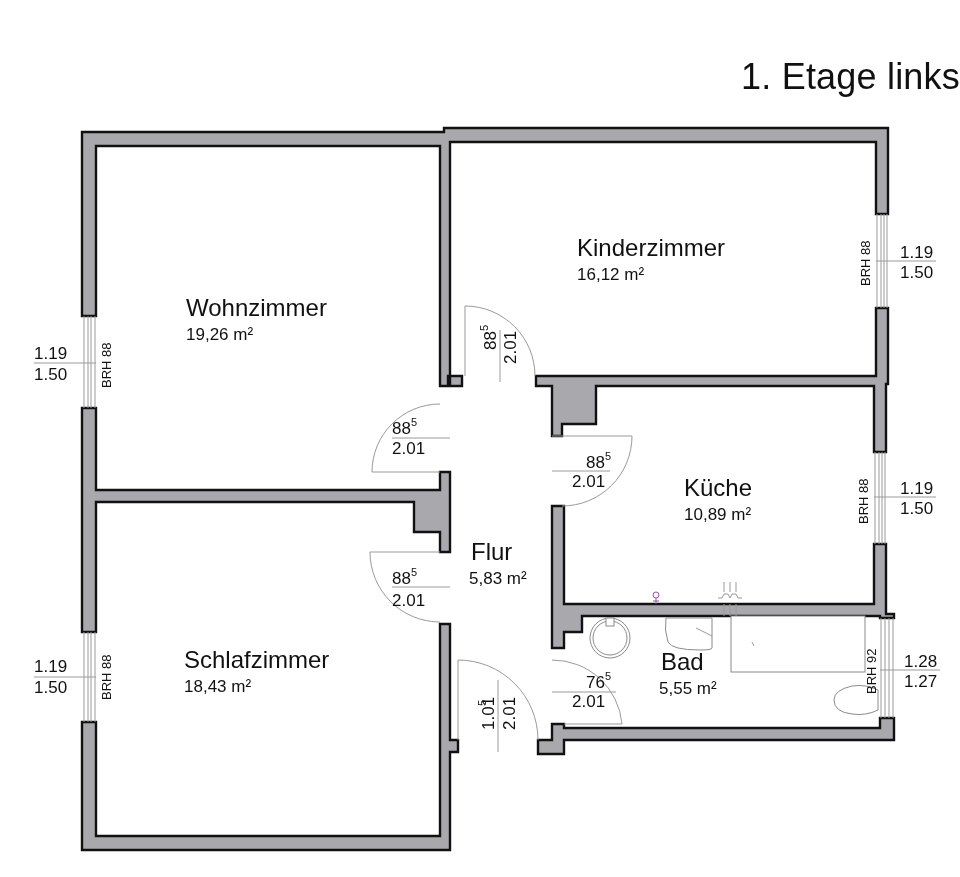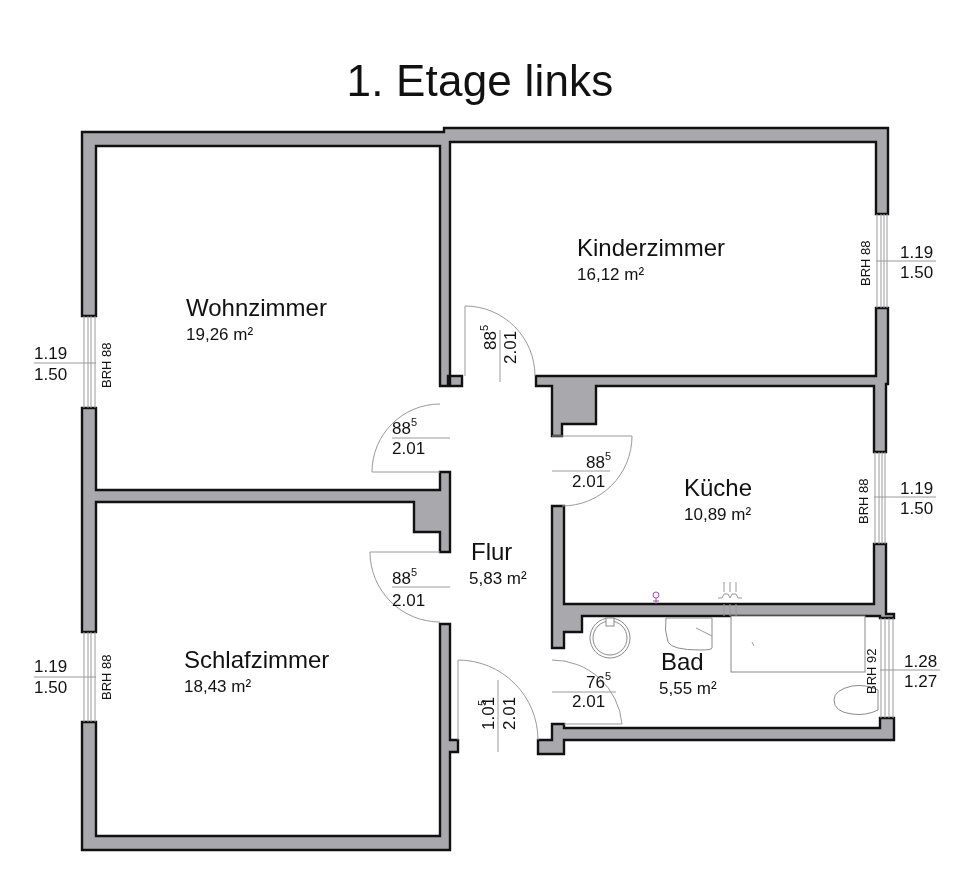--- a/index.html
+++ b/index.html
@@ -1,19 +1,19 @@
 <!DOCTYPE html>
 <html><head>
 <meta charset="utf-8">
 <style>
   html, body { margin: 0; padding: 0; background: #ffffff; }
   body { width: 960px; height: 877px; position: relative; overflow: hidden;
          font-family: "Liberation Sans", sans-serif; color: #111; }
-  #title { position: absolute; left: 0; width: 960px; top: 56px; text-align: center;
-           font-size: 44px; letter-spacing: 0.2px; }
+  #title { position: absolute; left: 0; width: 960px; top: 56px; text-align: right;
+           font-size: 36px; letter-spacing: 0.2px; }
   svg { position: absolute; left: 0; top: 0; }
   .wall { fill: #a9a8ad; stroke: #111; stroke-width: 2.4; stroke-linejoin: miter; }
   .win line { stroke: #9a9a9a; stroke-width: 1; }
   .arc { fill: none; stroke: #9a9a9a; stroke-width: 1; }
   .thin { stroke: #9a9a9a; stroke-width: 1; fill: none; }
   .fx { fill: #fff; stroke: #8a8a8a; stroke-width: 1; }
   .rn { font-size: 24px; fill: #111; }
   .ra { font-size: 17px; fill: #111; }
   .dm { font-size: 17px; fill: #111; }
   .sup { font-size: 11px; fill: #111; }

